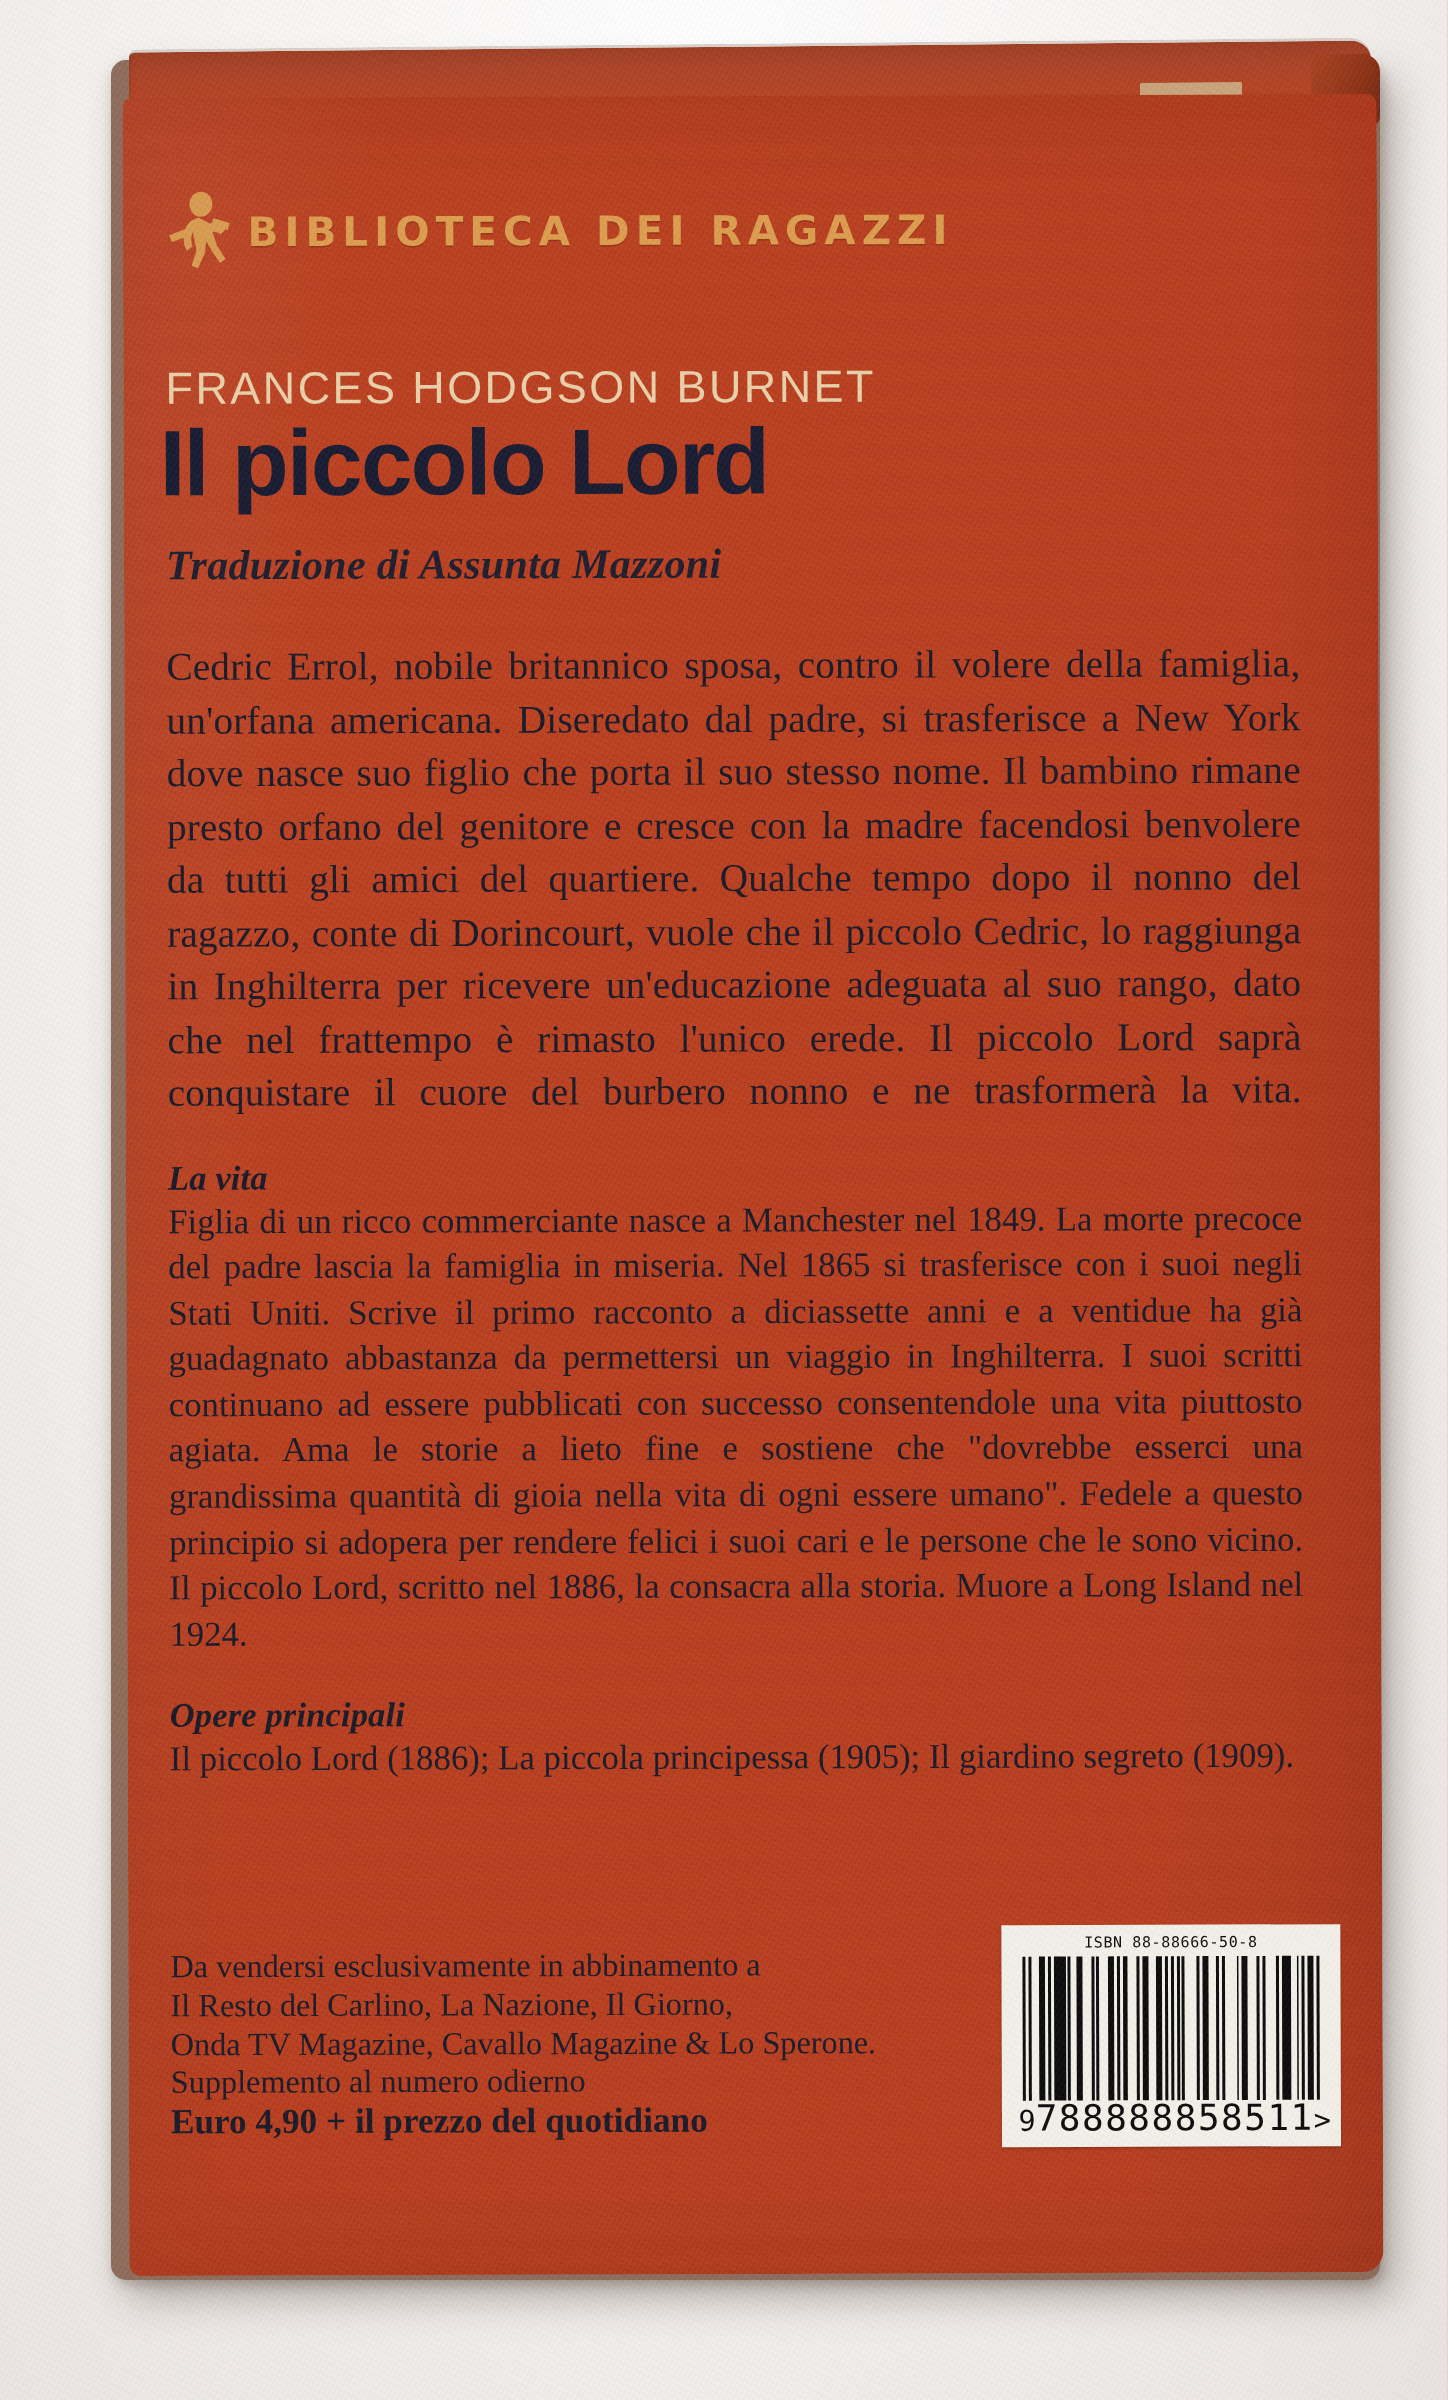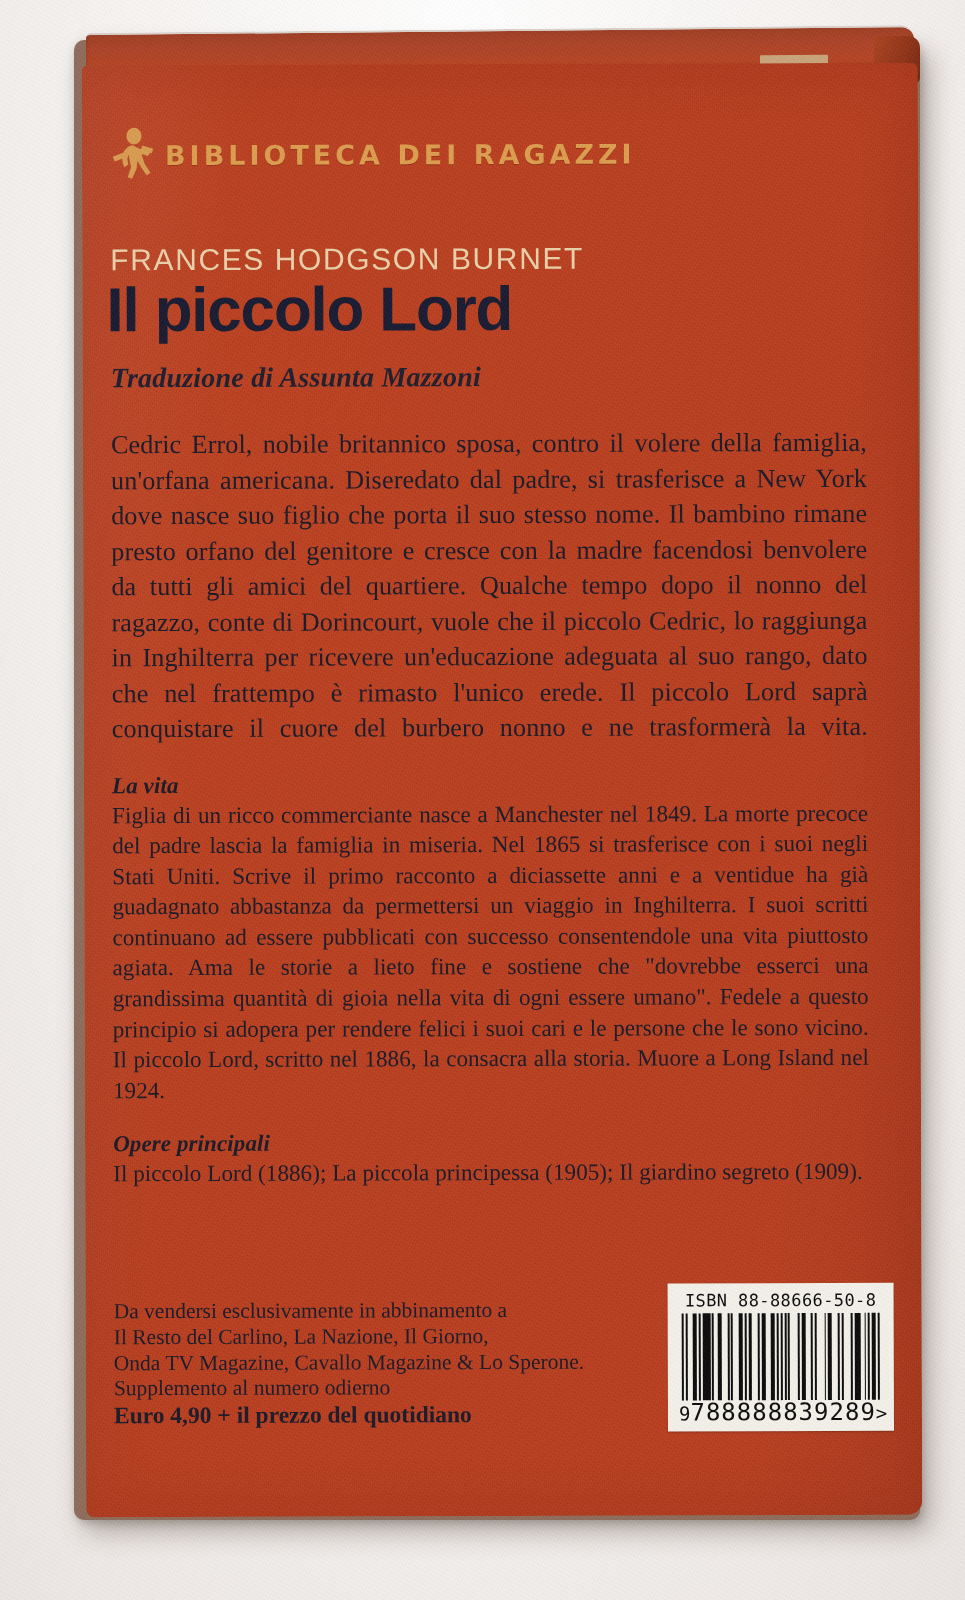--- a/index.html
+++ b/index.html
@@ -252,21 +252,21 @@
     background: #f2efe9;
     padding: 7px 10px 5px 10px;
     box-sizing: border-box;
     display: flex;
     flex-direction: column;
     box-shadow: 0 1px 2px rgba(0,0,0,.25);
   }
   .isbn-text {
     text-align: center;
     font-family: "DejaVu Sans Mono", monospace;
-    font-size: 17px;
+    font-size: 10px;
     letter-spacing: .4px;
     color: #0b0b0b;
     margin-bottom: 3px;
     white-space: nowrap;
   }
   .bars {
     flex: 1;
     display: flex;
     align-items: stretch;
     gap: 0;
@@ -408,20 +408,20 @@
             <i style="width: 1.95px; background: transparent;"></i>
             <i style="width: 1.95px; background: rgb(10, 10, 10);"></i>
             <i style="width: 1.95px; background: transparent;"></i>
             <i style="width: 3.9px; background: rgb(10, 10, 10);"></i>
             <i style="width: 1.95px; background: transparent;"></i>
             <i style="width: 1.95px; background: rgb(10, 10, 10);"></i>
           </div>
         <div class="ean-row">
           <span class="lead">9</span>
           <span class="mid">788888</span>
-          <span class="mid">839289</span>
+          <span class="mid">858511</span>
           <span class="tail">&gt;</span>
         </div>
       </div>
 
     </div>
   </div>
 </div>
 
 </body></html>

